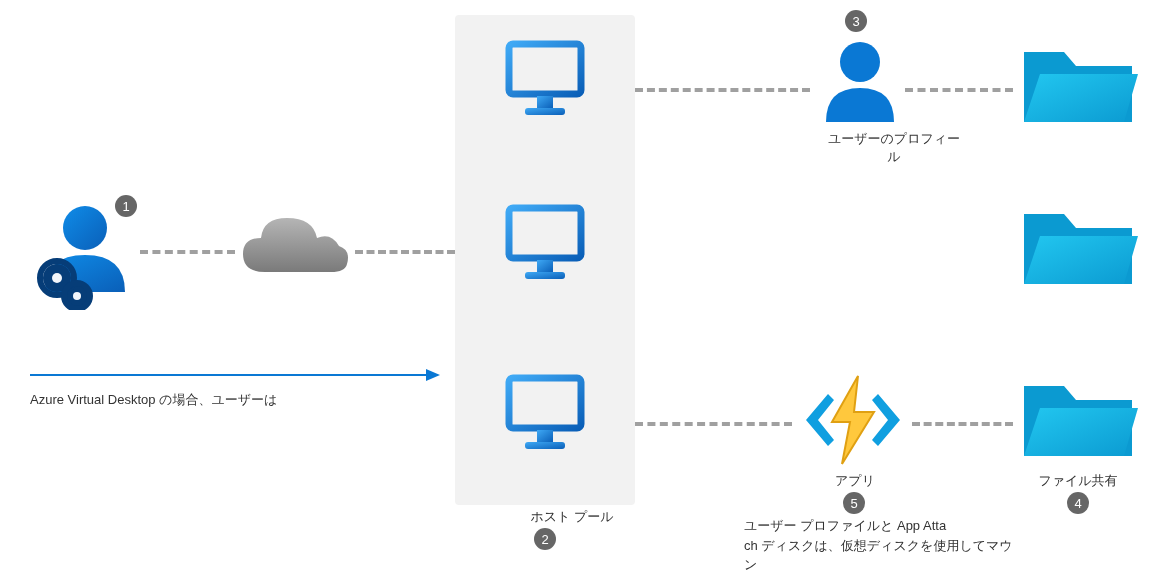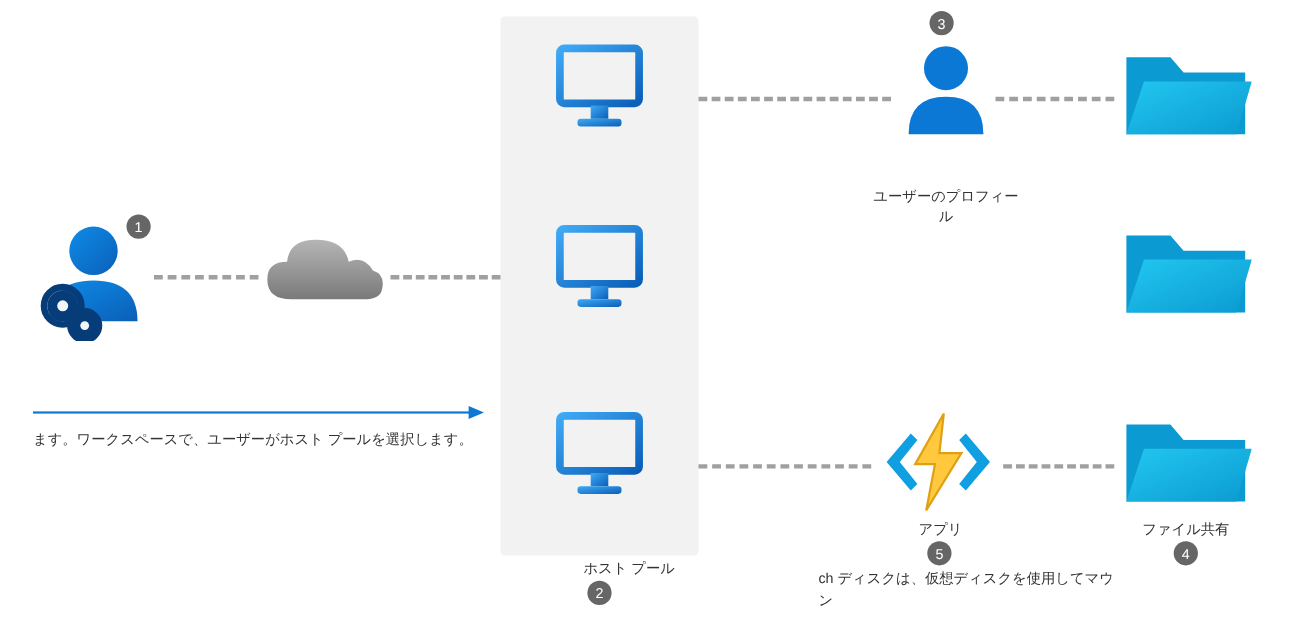--- a/index.html
+++ b/index.html
@@ -132,21 +132,21 @@
 <div class="abs label" style="left:482px; top:508px; width:180px;">ホスト プール</div>
 <div class="abs badge" style="left:534px; top:528px;">2</div>
 
 <div class="abs" style="left:820px; top:38px;">
   <svg width="80" height="90" viewBox="0 0 80 90">
     <circle cx="40" cy="24" r="20" fill="#0a78d4"></circle>
     <path d="M6 84 Q6 50 40 50 Q74 50 74 84 Z" fill="#0a78d4"></path>
   </svg>
 </div>
 <div class="abs badge" style="left:845px; top:10px;">3</div>
-<div class="abs label" style="left:790px; top:130px; width:140px;margin-top:40px;">ユーザーのプロフィール</div>
+<div class="abs label" style="left:824px; top:130px; width:140px;">ユーザーのプロフィール</div>
 
 <div class="abs" style="left:798px; top:370px;">
   <svg width="110" height="100" viewBox="0 0 110 100">
     <path d="M8 50 L30 24 L36 30 L20 50 L36 70 L30 76 Z" fill="#109fe0"></path>
     <path d="M102 50 L80 24 L74 30 L90 50 L74 70 L80 76 Z" fill="#109fe0"></path>
     <path d="M60 6 L34 52 L52 52 L44 94 L76 42 L56 42 Z" fill="#ffc83d" stroke="#e0a012" stroke-width="2"></path>
   </svg>
 </div>
 <div class="abs label" style="left:800px; top:472px; width:110px;text-align:center;">アプリ</div>
 <div class="abs badge" style="left:843px; top:492px;">5</div>
@@ -175,19 +175,20 @@
     <path d="M6 88 L22 40 L120 40 L106 88 Z" fill="url(#fg)"></path>
   </svg>
 </div>
 <div class="abs label" style="left:1018px; top:472px; width:120px;font-family:Liberation Mono, monospace;">ファイル共有</div>
 <div class="abs badge" style="left:1067px; top:492px;">4</div>
 
 <div class="abs arrow-line" style="left:30px; top:374px; width:398px;"></div>
 <div class="abs arrow-head" style="left:426px; top:369px;"></div>
 
 <div class="abs caption" style="left:30px; top:390px; width:406px;">
-  <div>ます。ワークスペースで、ユーザーがホスト プールを選択します。</div>
+  <div>Azure Virtual Desktop の場合、ユーザーは</div>
 </div>
 
 <div class="abs caption" style="left:744px; top:516px; width:280px;">
+  <div>ユーザー プロファイルと App Atta</div>
   <div>ch ディスクは、仮想ディスクを使用してマウン</div>
 
 </div>
 
 </body></html>

